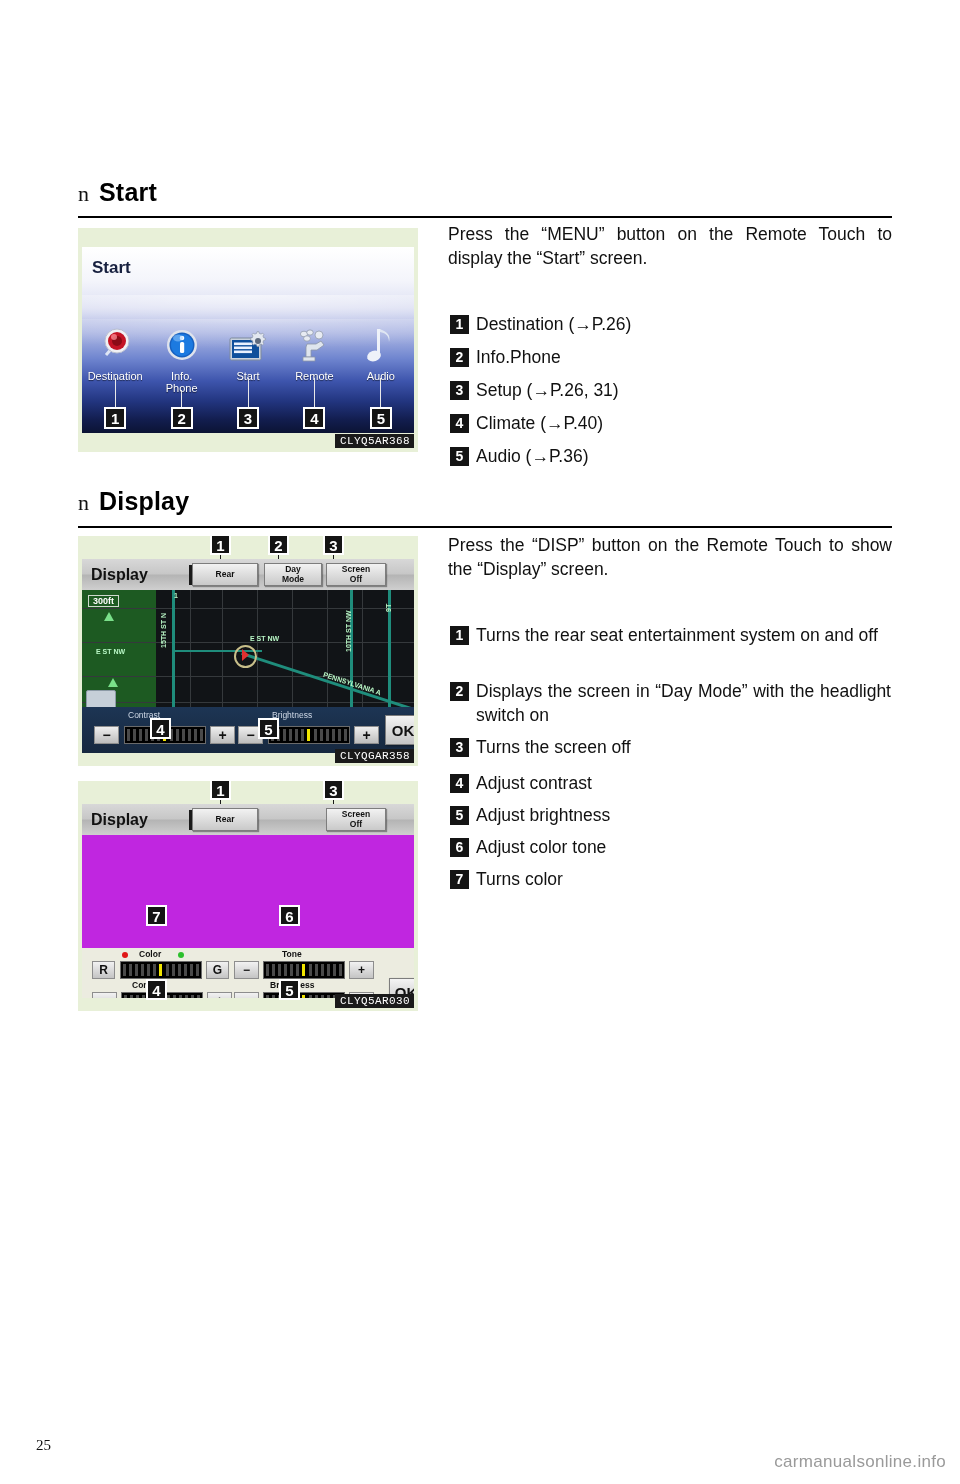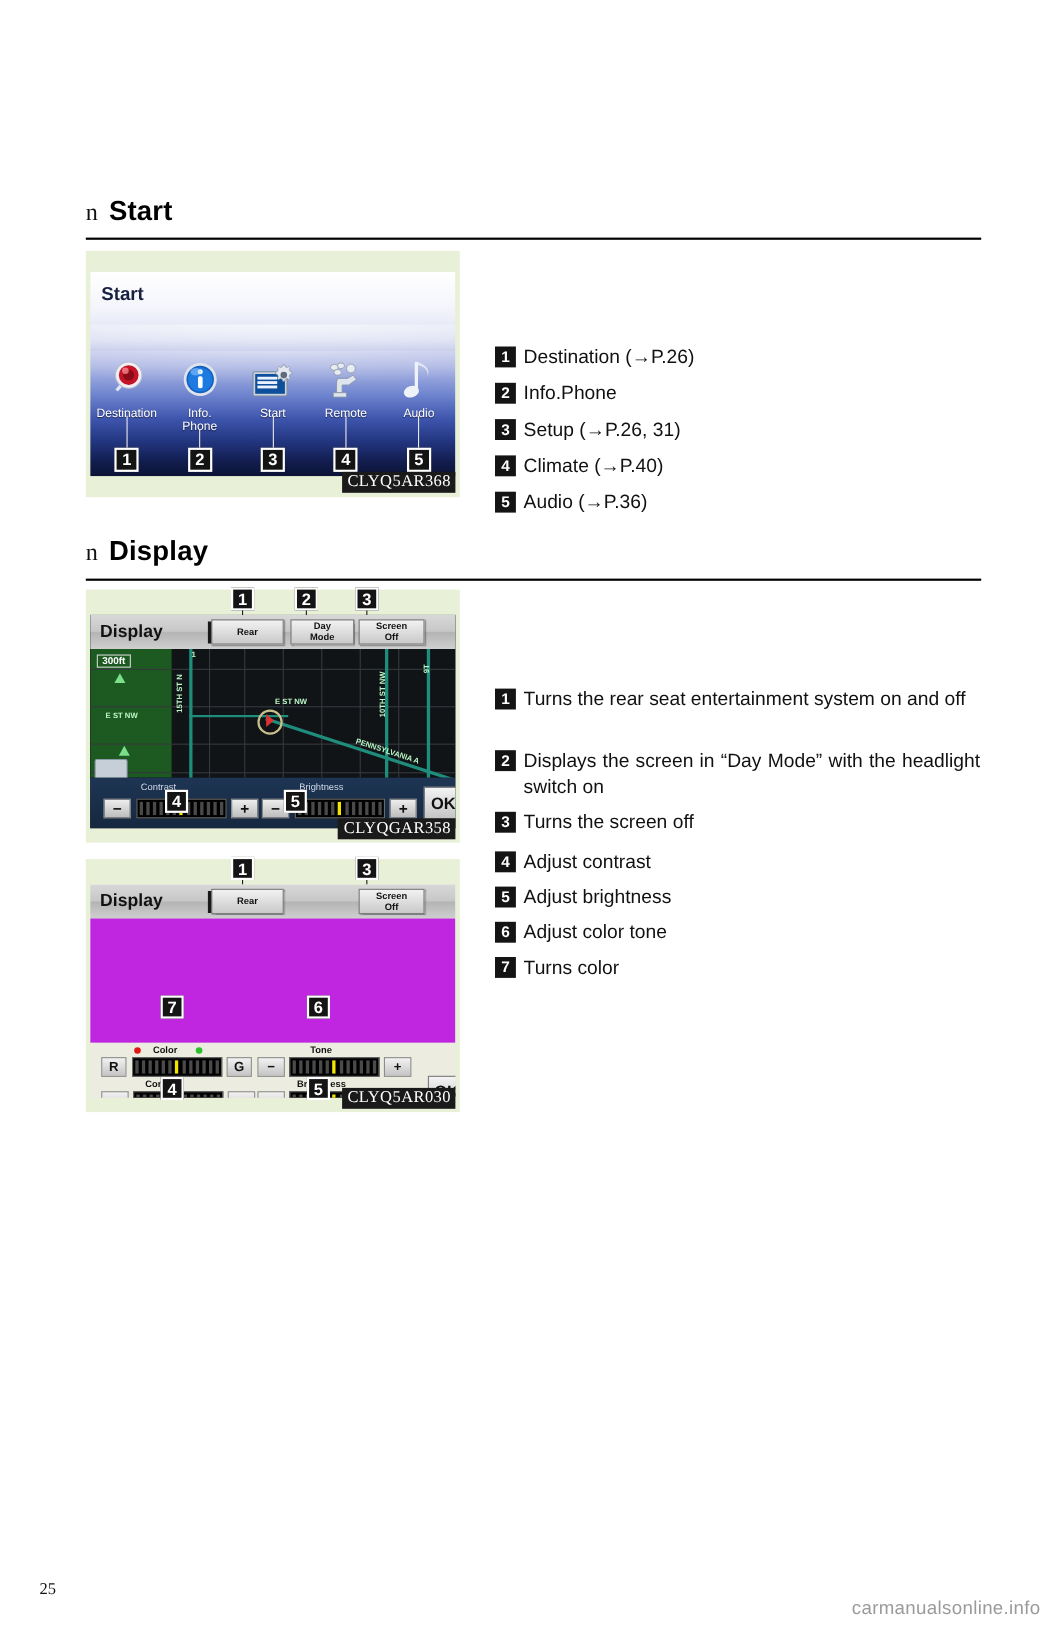--- a/index.html
+++ b/index.html
@@ -12,22 +12,22 @@
 
   
   .section-head{position:absolute;display:flex;align-items:baseline;gap:10px;}
   .bullet-n{font-family:"Liberation Serif", serif;font-size:22px;color:#111;line-height:1;}
   .section-title{font-family:"Liberation Sans", sans-serif;font-size:25px;font-weight:bold;color:#000;letter-spacing:.2px;}
   .rule{position:absolute;height:2px;background:#000;}
 
   
   .fig{position:absolute;background:#e8f0d8;box-sizing:border-box;}
   .fig-inner{position:absolute;overflow:hidden;}
-  .code-tag{position:absolute;background:#1a1a1a;color:#fff;font-size:15px;
-            letter-spacing:.4px;padding:1px 4px 1px 5px;font-family:Liberation Serif, serif;}
+  .code-tag{position:absolute;background:#1a1a1a;color:#fff;font-size:11px;
+            letter-spacing:.4px;padding:1px 4px 1px 5px;font-family:Liberation Mono, monospace;}
 
   
   .callout{position:absolute;background:#141414;color:#fff;font-weight:bold;
            font-size:15px;line-height:20px;width:21px;height:21px;text-align:center;
            border:2px solid #fff;box-sizing:border-box;font-family:"Liberation Sans",sans-serif;}
   .lead{position:absolute;width:1px;background:#1a1a1a;}
 
   
   .start-screen{position:absolute;left:0;top:0;width:100%;height:100%;
     background:linear-gradient(180deg,#ffffff 0%,#f4f5fb 18%,#dcdff3 33%,#aeb8e4 46%,
@@ -230,20 +230,21 @@
             </div>
           <div>
               <span class="numbox">5</span>
             </div>
         </div>
       </div>
     </div>
     <div class="code-tag" style="right:4px;bottom:4px;">CLYQ5AR368</div>
   </div>
 
+  <div class="body-text" style="left:448px;top:222px;width:444px;">Press the “MENU” button on the Remote Touch to display the “Start” screen.</div>
 
   <div class="item" style="left:450px;top:312px;width:440px;">
     <span class="n">1</span>
     <span class="t">Destination (→P.26)</span>
   </div>
   <div class="item" style="left:450px;top:345px;width:440px;">
     <span class="n">2</span>
     <span class="t">Info.Phone</span>
   </div>
   <div class="item" style="left:450px;top:378px;width:440px;">
@@ -483,20 +484,21 @@
 
     <span class="callout" style="left:68px;top:124px;">7</span>
     <span class="callout" style="left:201px;top:124px;">6</span>
 
     <span class="callout" style="left:68px;top:198px;">4</span>
     <span class="callout" style="left:201px;top:198px;">5</span>
 
     <div class="code-tag" style="right:4px;bottom:3px;">CLYQ5AR030</div>
   </div>
 
+  <div class="body-text" style="left:448px;top:533px;width:444px;">Press the “DISP” button on the Remote Touch to show the “Display” screen.</div>
 
   <div class="item just" style="left:450px;top:623px;width:442px;">
     <span class="n">1</span>
     <span class="t" style="width:415px;">Turns the rear seat entertainment system on and off</span>
   </div>
   <div class="item just" style="left:450px;top:679px;width:442px;">
     <span class="n">2</span>
     <span class="t" style="width:415px;">Displays the screen in “Day Mode” with the headlight switch on</span>
   </div>
   <div class="item" style="left:450px;top:735px;width:442px;">

